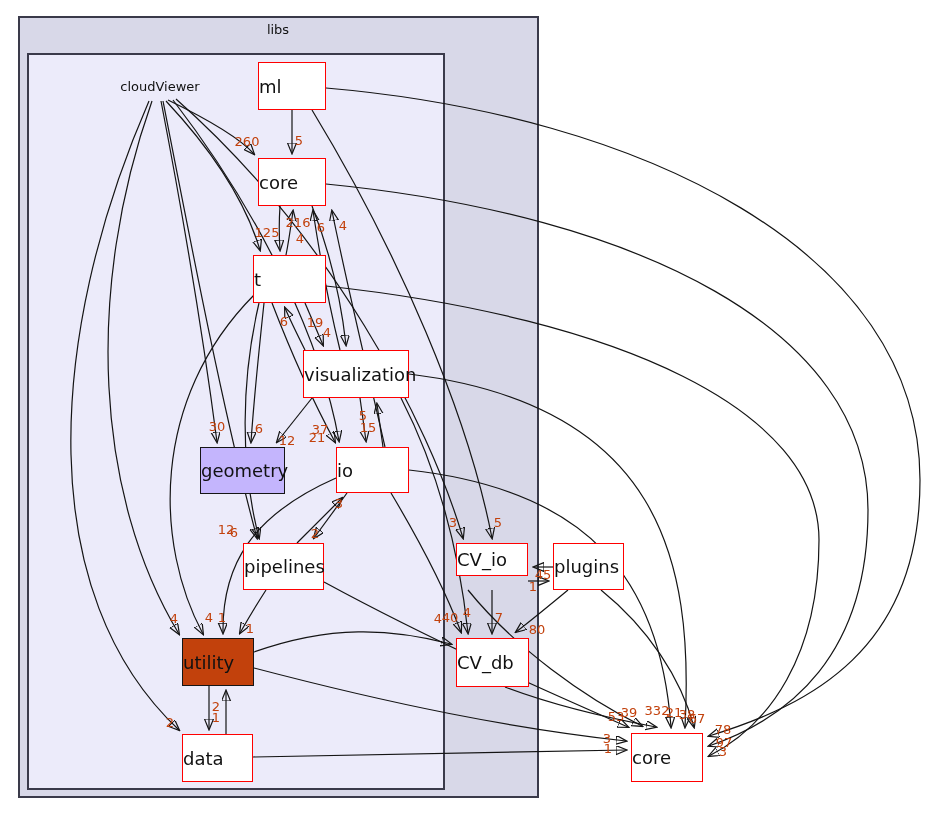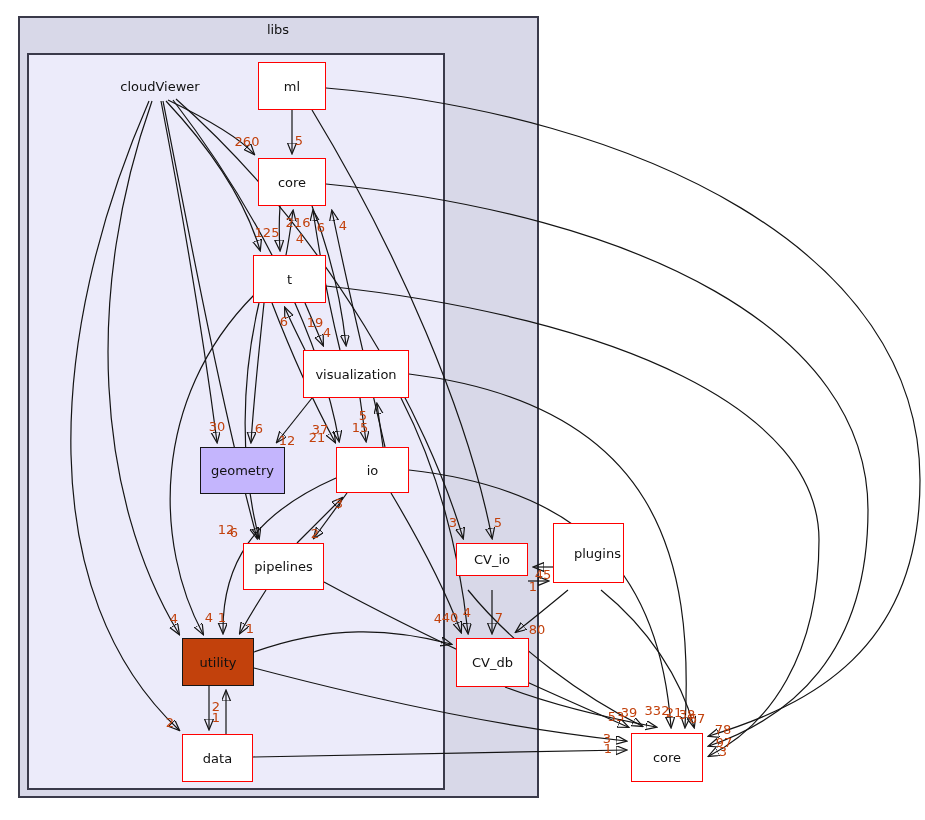--- a/index.html
+++ b/index.html
@@ -10,22 +10,22 @@
   }
   .cluster{position:absolute;border:2px solid #3a3a4a;box-sizing:border-box;z-index:1;}
   .cluster-label{
     position:absolute;transform:translate(-50%,-50%);
     font-size:13px;color:#111;z-index:2;white-space:nowrap;
   }
   #edges{position:absolute;left:0;top:0;z-index:3;pointer-events:none;}
   #edges path{fill:none;stroke:var(--edge-color,#141414);stroke-width:1.2px;}
   .node{
     position:absolute;box-sizing:border-box;background:#ffffff;
-    display:flex;align-items:center;justify-content:center;
-    font-size:13px;color:#111;z-index:4;cursor:default;
+    display:flex;align-items:center;
+    font-size:18px;color:#111;z-index:4;cursor:default;
   }
   .node.link{cursor:pointer;}
   .edge-label{
     position:absolute;transform:translate(-50%,-50%);
     font-size:13px;color:#c2410c;z-index:5;white-space:nowrap;line-height:1;
   }
 </style>
 </head>
 <body>
 
@@ -123,21 +123,21 @@
       </div>
       <div class="node link" style="left: 336px; top: 447px; width: 73px; height: 46px; border: 1.5px solid rgb(255, 0, 0); background: rgb(255, 255, 255);">
         <span>io</span>
       </div>
       <div class="node link" style="left: 243px; top: 543px; width: 81px; height: 47px; border: 1.5px solid rgb(255, 0, 0); background: rgb(255, 255, 255);">
         <span>pipelines</span>
       </div>
       <div class="node link" style="left: 456px; top: 543px; width: 72px; height: 33px; border: 1.5px solid rgb(255, 0, 0); background: rgb(255, 255, 255);">
         <span>CV_io</span>
       </div>
-      <div class="node link" style="left: 553px; top: 523px; width: 71px; height: 60px; border: 1.5px solid rgb(255, 0, 0); background: rgb(255, 255, 255); padding-left: 18px;">
+      <div class="node link" style="left: 553px; top: 543px; width: 71px; height: 47px; border: 1.5px solid rgb(255, 0, 0); background: rgb(255, 255, 255);">
         <span>plugins</span>
       </div>
       <div class="node" style="left: 182px; top: 638px; width: 72px; height: 48px; border: 1.5px solid rgb(21, 21, 21); background: #c2410c;">
         <span>utility</span>
       </div>
       <div class="node link" style="left: 456px; top: 638px; width: 73px; height: 49px; border: 1.5px solid rgb(255, 0, 0); background: rgb(255, 255, 255);">
         <span>CV_db</span>
       </div>
       <div class="node link" style="left: 182px; top: 734px; width: 71px; height: 48px; border: 1.5px solid rgb(255, 0, 0); background: rgb(255, 255, 255);">
         <span>data</span>
@@ -154,21 +154,21 @@
       <span class="edge-label" style="left: 300px; top: 238px;">4</span>
       <span class="edge-label" style="left: 321px; top: 227px;">6</span>
       <span class="edge-label" style="left: 343px; top: 225px;">4</span>
       <span class="edge-label" style="left: 284px; top: 321px;">6</span>
       <span class="edge-label" style="left: 315px; top: 322px;">19</span>
       <span class="edge-label" style="left: 327px; top: 332px;">4</span>
       <span class="edge-label" style="left: 217px; top: 426px;">30</span>
       <span class="edge-label" style="left: 259px; top: 428px;">6</span>
       <span class="edge-label" style="left: 287px; top: 440px;">12</span>
       <span class="edge-label" style="left: 363px; top: 415px;">5</span>
-      <span class="edge-label" style="left: 360px; top: 427px;">15</span>
+      <span class="edge-label" style="left: 368px; top: 427px;">15</span>
       <span class="edge-label" style="left: 320px; top: 429px;">37</span>
       <span class="edge-label" style="left: 317px; top: 437px;">21</span>
       <span class="edge-label" style="left: 339px; top: 503px;">3</span>
       <span class="edge-label" style="left: 315px; top: 533px;">2</span>
       <span class="edge-label" style="left: 226px; top: 529px;">12</span>
       <span class="edge-label" style="left: 234px; top: 532px;">6</span>
       <span class="edge-label" style="left: 453px; top: 522px;">3</span>
       <span class="edge-label" style="left: 498px; top: 522px;">5</span>
       <span class="edge-label" style="left: 543px; top: 574px;">45</span>
       <span class="edge-label" style="left: 533px; top: 586px;">1</span>

